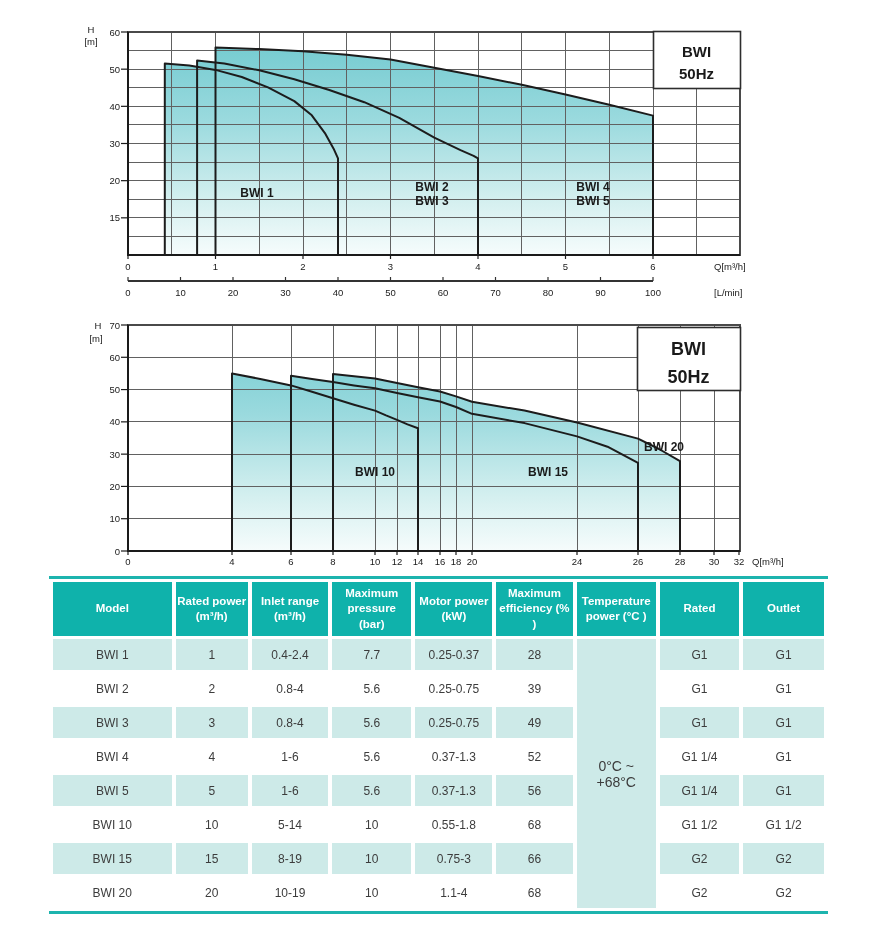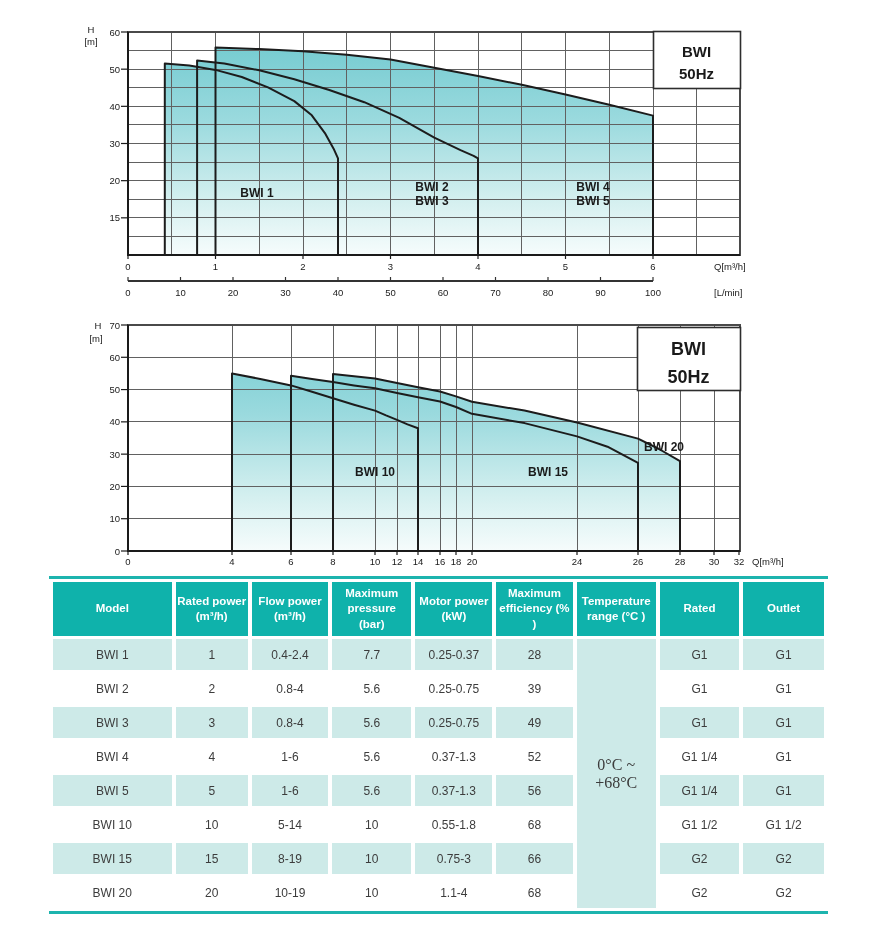--- a/index.html
+++ b/index.html
@@ -9,21 +9,21 @@
   #chart1{top:0;}
   #chart2{top:315px;}
   .spec{position:absolute;left:49px;top:576px;width:779px;}
   .bar{height:3px;background:#1db4ae;}
   table.spec-table{width:100%;border-collapse:separate;border-spacing:4px 3px;table-layout:fixed;}
   table.spec-table th{background:#0fb2ab;color:#fff;font-weight:bold;font-size:11.5px;line-height:1.32;
     height:50px;text-align:center;vertical-align:middle;padding:2px 1px;}
   table.spec-table td{font-size:12px;color:#3c3c3c;text-align:center;vertical-align:middle;
     height:31px;padding:0 2px;background:#fff;}
   table.spec-table tr.alt td{background:#cdeae8;}
-  table.spec-table td.temp-cell{background:#cdeae8 !important;font-size:16px;font-family:Liberation Serif, serif;}
+  table.spec-table td.temp-cell{background:#cdeae8 !important;font-size:14px;}
   svg text{font-family:"Liberation Sans",sans-serif;}
 </style>
 </head>
 <body>
 
 <div class="page">
   <svg id="chart1" class="chart-svg" width="871" height="310" viewBox="0 0 871 310">
       <defs>
         <linearGradient id="grad1" gradientUnits="userSpaceOnUse" x1="0" y1="32" x2="0" y2="255">
           <stop offset="0" stop-color="#6fc9cf"></stop>
@@ -263,25 +263,25 @@
           <col style="width: 10%;">
           <col style="width: 9.9%;">
           <col style="width: 10.3%;">
           <col style="width: 10.3%;">
           <col style="width: 10.5%;">
         </colgroup>
       <thead>
           <tr>
             <th>Model</th>
             <th>Rated power (m³/h)</th>
-            <th>Flow power (m³/h)</th>
+            <th>Inlet range (m³/h)</th>
             <th>Maximum pressure (bar)</th>
             <th>Motor power (kW)</th>
             <th>Maximum efficiency (% )</th>
-            <th>Temperature range (°C )</th>
+            <th>Temperature power (°C )</th>
             <th>Rated</th>
             <th>Outlet</th>
           </tr>
         </thead>
       <tbody>
           <tr class="alt">
             <td>BWI 1</td>
             <td>1</td>
             <td>0.4-2.4</td>
             <td>7.7</td>

